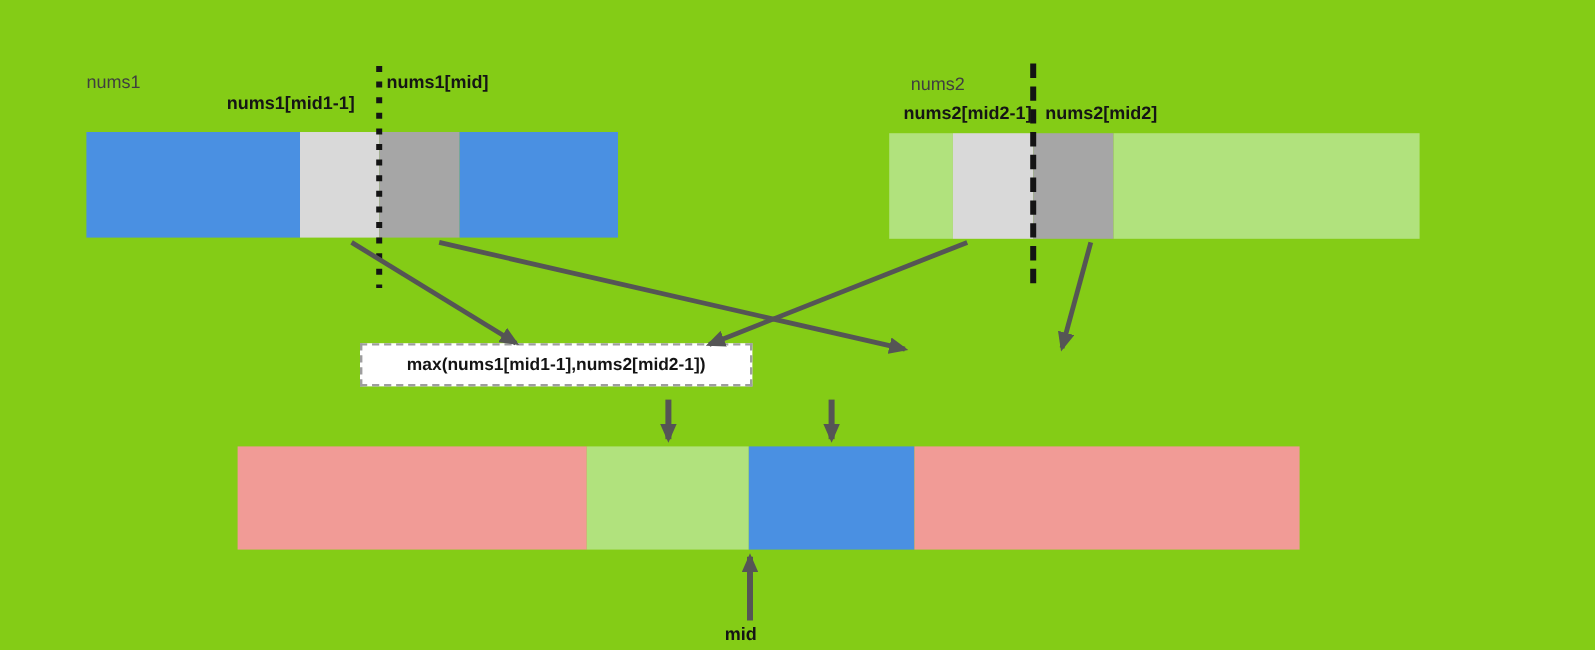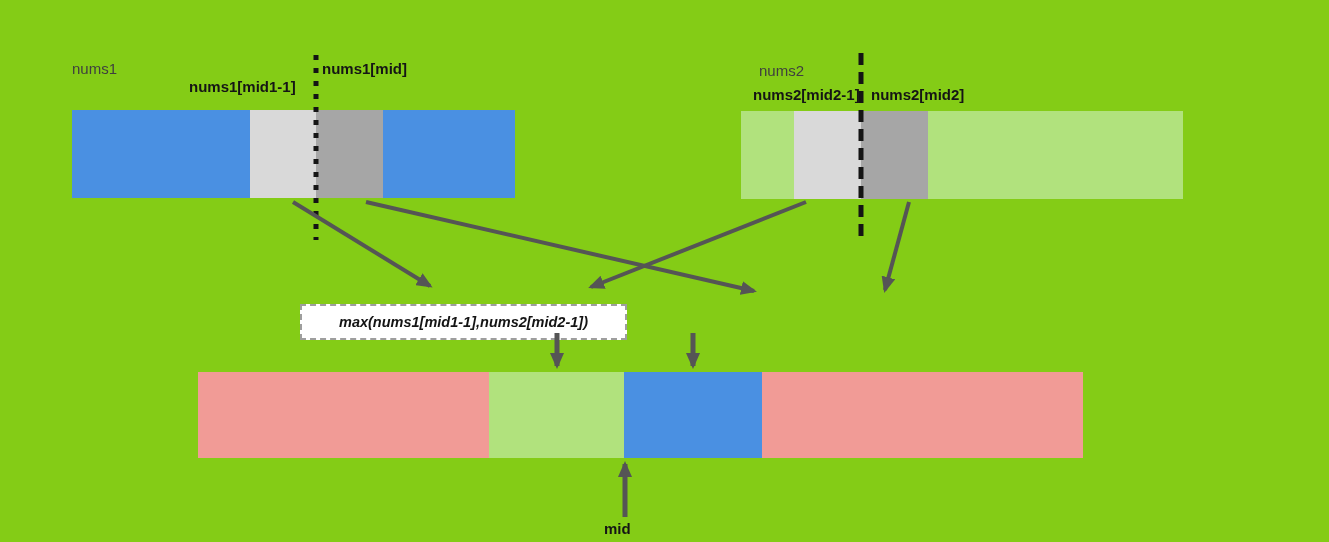--- a/index.html
+++ b/index.html
@@ -21,21 +21,21 @@
   #nums1-title{left:72px;top:60px;}
   #nums1-mid-minus-label{left:189px;top:60px;margin-top:18px;}
   #nums1-mid-label{left:322px;top:60px;}
   #nums1-bar{left:72px;top:110px;width:443px;height:88px;}
 
   #nums2-title{left:740px;top:62px;margin-left:19px;}
   #nums2-mid-minus-label{left:732px;top:86px;margin-left:21px;}
   #nums2-mid-label{left:871px;top:86px;}
   #nums2-bar{left:741px;top:111px;width:442px;height:88px;}
 
-  #max-box{left:300px;top:304px;width:323px;height:32px;font-style:italic;}
+  #max-box{left:300px;top:286px;width:323px;height:32px;}
   #min-box{left:638px;top:296px;width:324px;height:32px;}
 
   #merged-bar{left:198px;top:372px;width:885px;height:86px;}
   #mid-label{left:604px;top:520px;width:42px;text-align:left;font-weight:600;font-size:15px;}
 </style>
 </head>
 <body>
 
 <div class="canvas">
 

